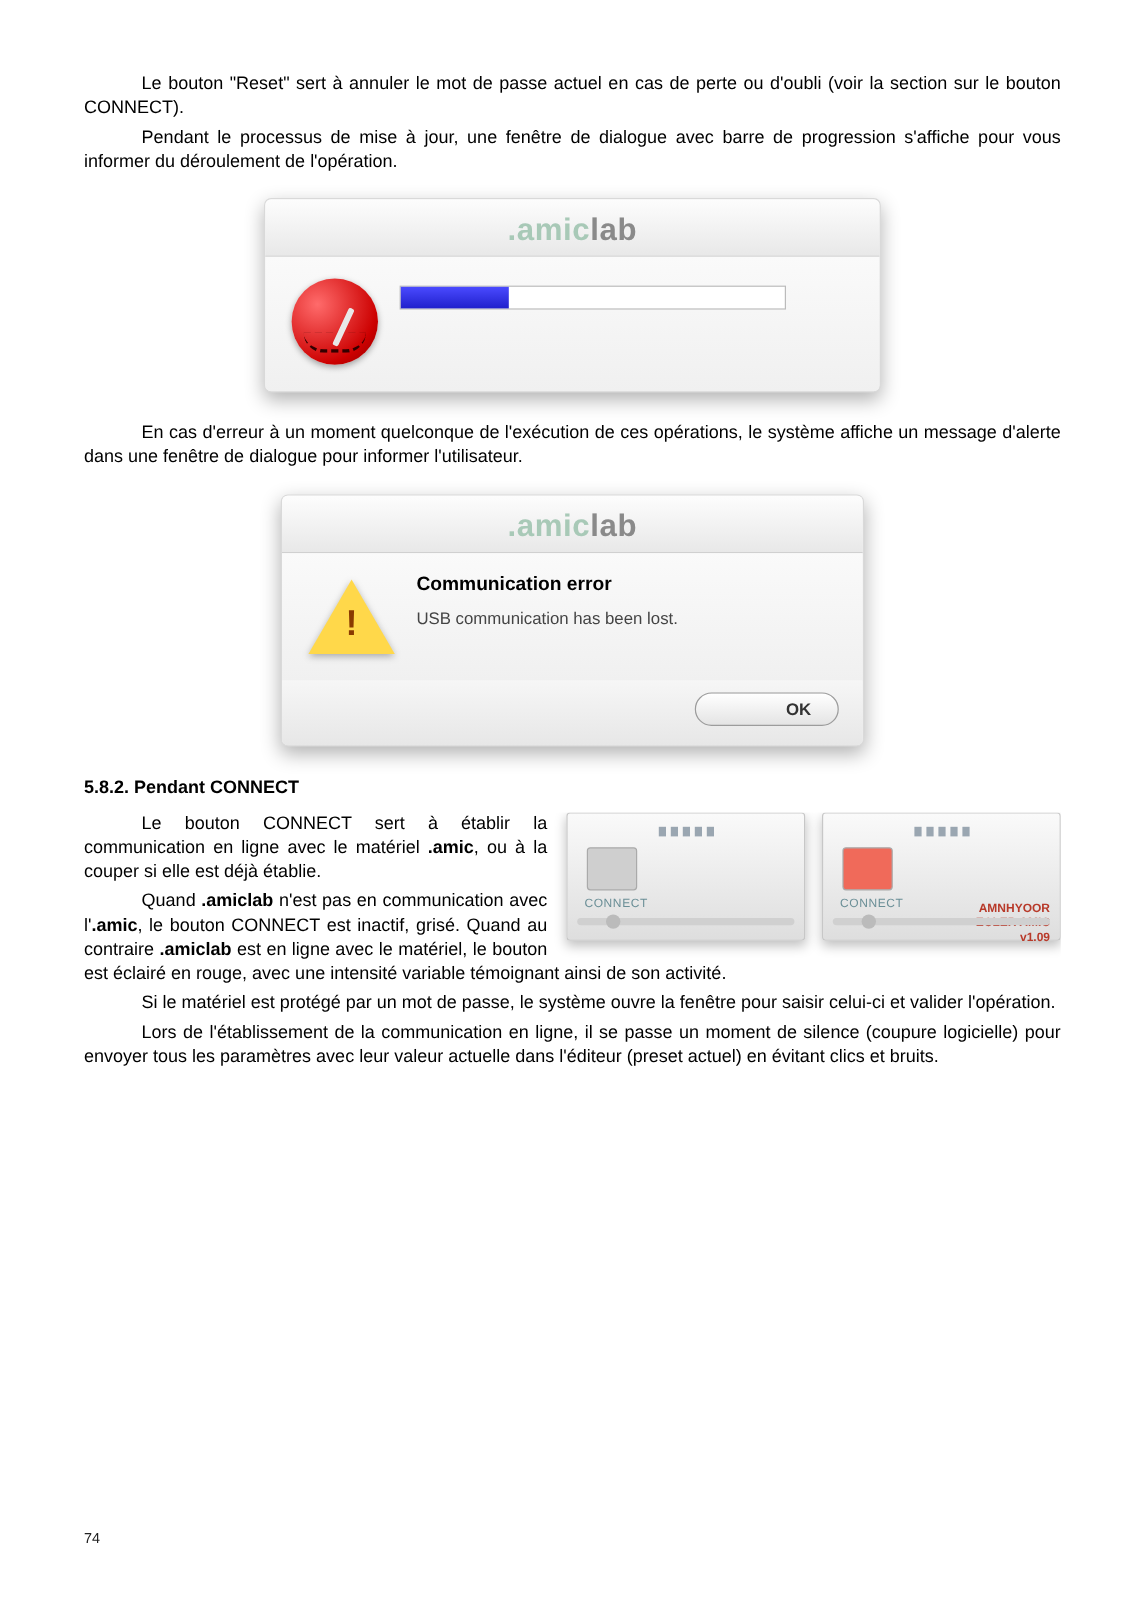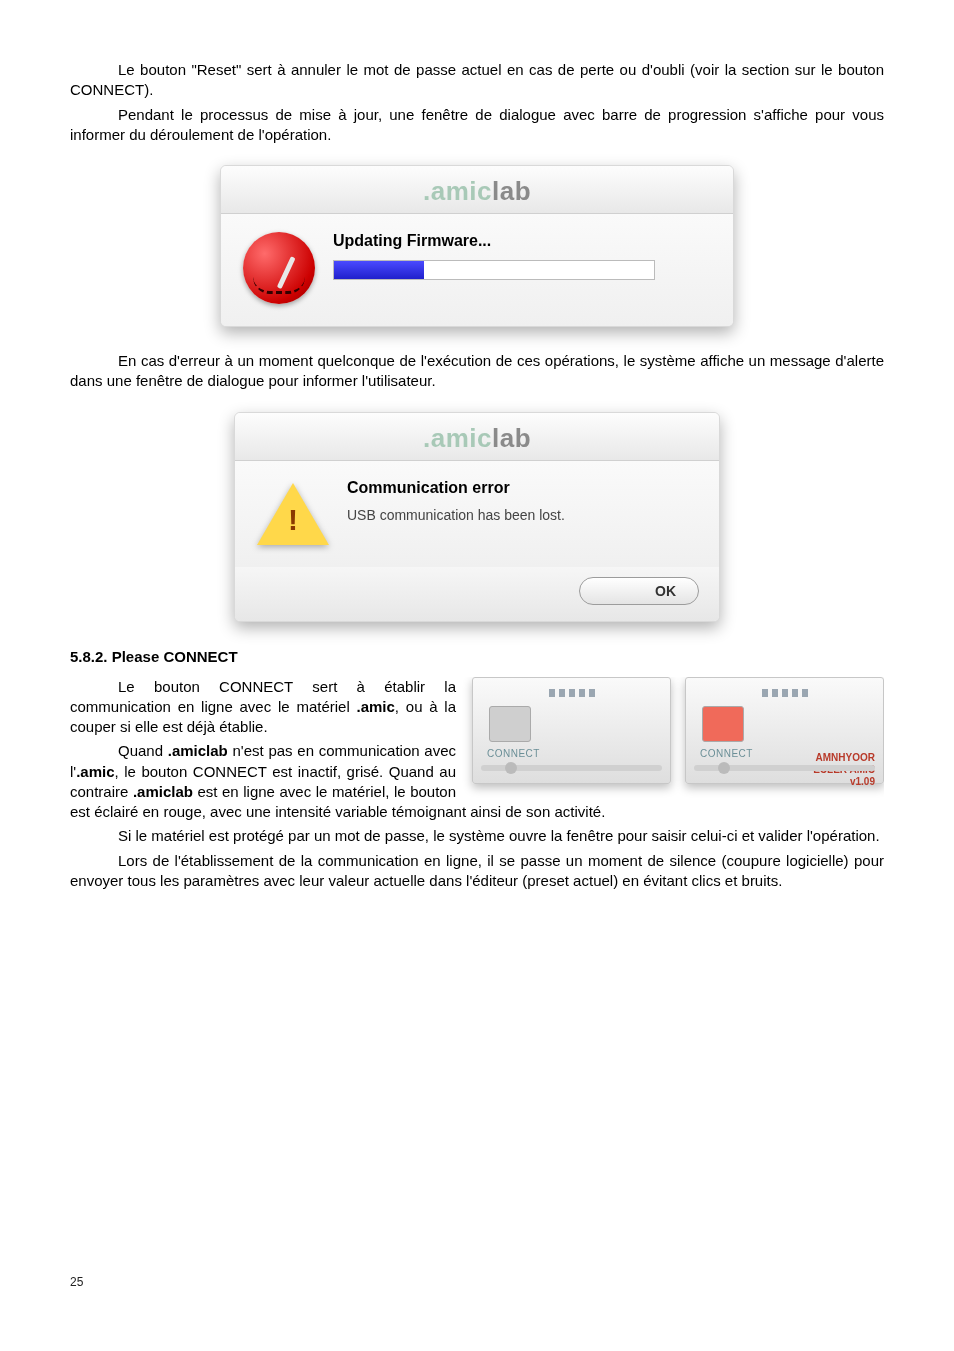--- a/index.html
+++ b/index.html
@@ -246,21 +246,20 @@
     <div class="dialog-header">
       <span class="amiclab">
         <span class="amic">.amic</span><span class="lab">lab</span>
       </span>
     </div>
     <div class="dialog-body">
       <div class="gauge">
           <div class="needle"></div>
         </div>
       <div style="flex:1">
-        <div class="dialog-title">Updating Firmware...</div>
         <div class="progress">
           <div class="fill" style="width: 28%;"></div>
         </div>
       </div>
     </div>
   </div>
 
   <p class="para indent">En cas d'erreur à un moment quelconque de l'exécution de ces opérations, le système affiche un message d'alerte dans une fenêtre de dialogue pour informer l'utilisateur.</p>
 
   <div class="dialog error">
@@ -274,21 +273,21 @@
       <div style="flex:1">
         <div class="dialog-title">Communication error</div>
         <div class="dialog-msg">USB communication has been lost.</div>
       </div>
     </div>
     <div class="dialog-footer">
       <span class="ok-btn">OK</span>
     </div>
   </div>
 
-  <div class="section-heading">5.8.2. Please CONNECT</div>
+  <div class="section-heading">5.8.2. Pendant CONNECT</div>
 
   <div class="connect-wrap">
     <div class="connect-imgs">
       <div class="connect-card">
         <div class="mini-ornament">
             <span></span>
             <span></span>
             <span></span>
             <span></span>
             <span></span>
@@ -321,14 +320,14 @@
         <span>Le bouton CONNECT sert à établir la communication en ligne avec le matériel </span><span class="bold">.amic</span><span>, ou à la couper si elle est déjà établie.</span>
       </p>
       <p class="para indent">
         <span>Quand </span><span class="bold">.amiclab</span><span> n'est pas en communication avec l'</span><span class="bold">.amic</span><span>, le bouton CONNECT est inactif, grisé. Quand au contraire </span><span class="bold">.amiclab</span><span> est en ligne avec le matériel, le bouton est éclairé en rouge, avec une intensité variable témoignant ainsi de son activité.</span>
       </p>
       <p class="para indent">Si le matériel est protégé par un mot de passe, le système ouvre la fenêtre pour saisir celui-ci et valider l'opération.</p>
       <p class="para indent">Lors de l'établissement de la communication en ligne, il se passe un moment de silence (coupure logicielle) pour envoyer tous les paramètres avec leur valeur actuelle dans l'éditeur (preset actuel) en évitant clics et bruits.</p>
     </div>
   </div>
 
-  <div class="page-num">25</div>
+  <div class="page-num">74</div>
 </div>
 
 </body></html>

